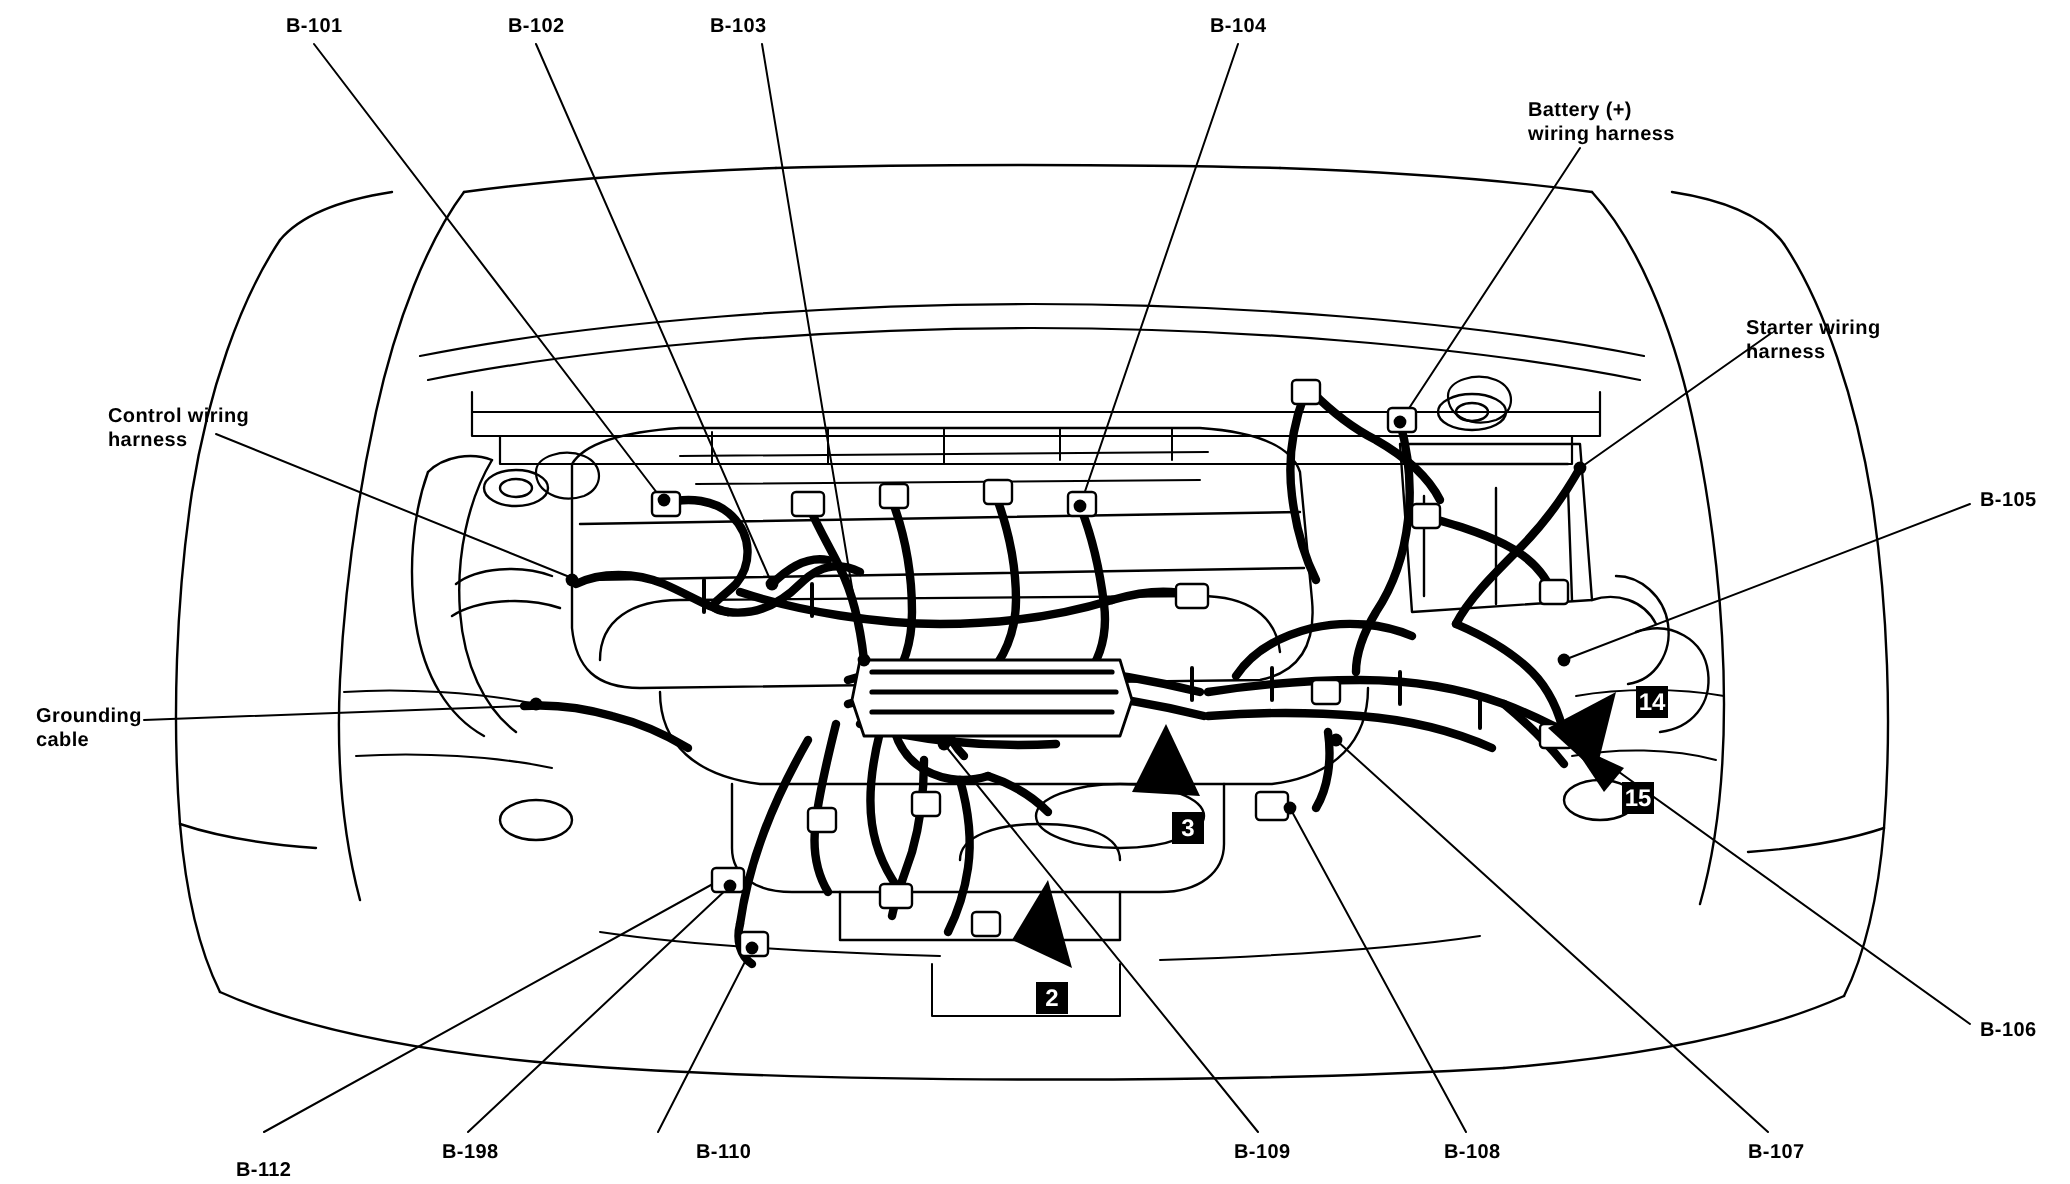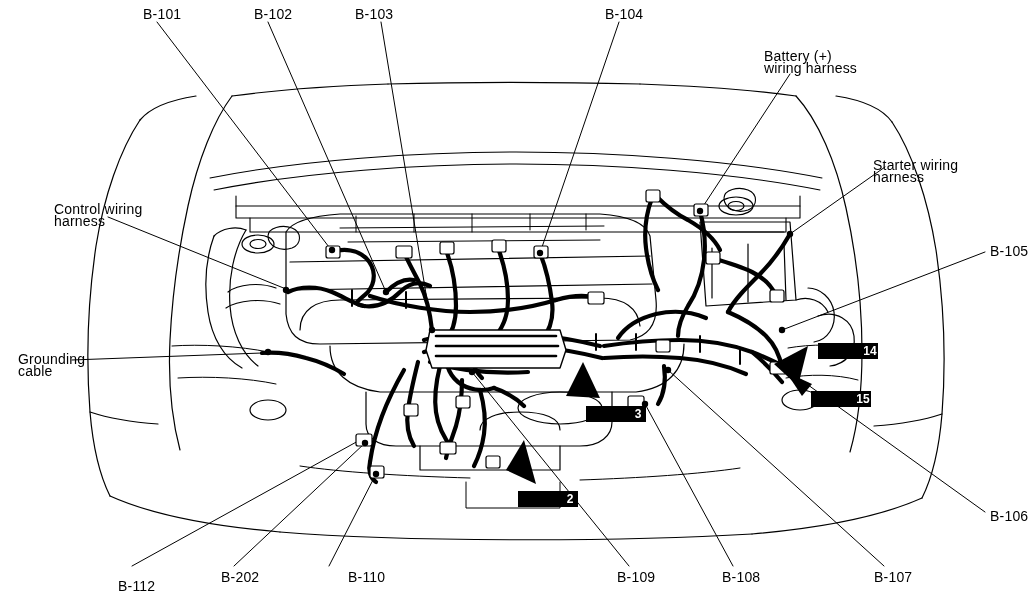--- a/index.html
+++ b/index.html
@@ -19,37 +19,37 @@
   }
   #stage svg.art {
     position: absolute;
     left: 0;
     top: 0;
     width: 1035px;
     height: 592px;
   }
   .lbl {
     position: absolute;
-    font-size: 14px;
+    font-size: 10px;
     line-height: 12px;
     color: #000;
     white-space: pre;
     letter-spacing: 0.2px;
+    font-weight: bold;
   }
   .callout-box {
     position: absolute;
     background: #000;
     color: #fff;
     font-size: 12px;
     font-weight: bold;
     width: 16px;
     height: 16px;
     line-height: 16px;
     text-align: center;
-    padding-left: 44px;
   }
 </style>
 </head>
 <body>
 
 <div id="stage">
 
   <svg class="art" viewBox="0 0 1035 592">
     <g fill="none" stroke="#000" stroke-width="1.1" stroke-linecap="round" stroke-linejoin="round">
 
@@ -281,21 +281,21 @@
   <div class="lbl" style="left:990px; top:245px;">B-105</div>
   <div class="lbl" style="left:54px; top:203px;">Control wiring
 harness</div>
   <div class="lbl" style="left:18px; top:353px;">Grounding
 cable</div>
   <div class="lbl" style="left:990px; top:510px;">B-106</div>
   <div class="lbl" style="left:874px; top:571px;text-align:right;">B-107</div>
   <div class="lbl" style="left:722px; top:571px;text-align:right;">B-108</div>
   <div class="lbl" style="left:617px; top:571px;">B-109</div>
   <div class="lbl" style="left:315px; top:571px;padding-left:33px;">B-110</div>
-  <div class="lbl" style="left:221px; top:571px;">B-202</div>
+  <div class="lbl" style="left:221px; top:571px;">B-198</div>
   <div class="lbl" style="left:118px; top:580px;">B-112</div>
 
   <div class="callout-box" style="left:518px; top:491px;">2</div>
   <div class="callout-box" style="left:586px; top:406px;">3</div>
   <div class="callout-box" style="left:811px; top:391px;">15</div>
   <div class="callout-box" style="left:818px; top:343px;">14</div>
 
 </div>
 
 </body></html>

